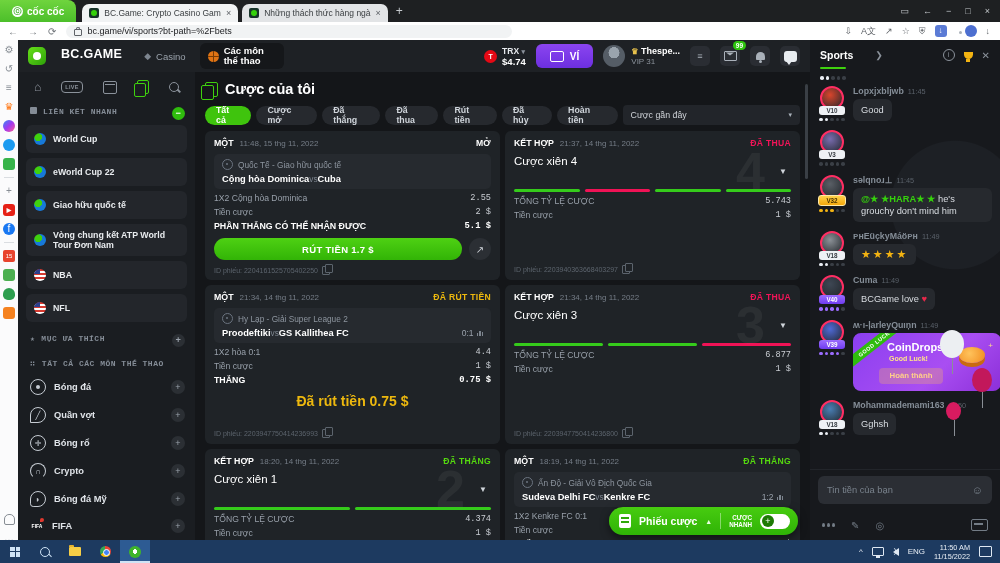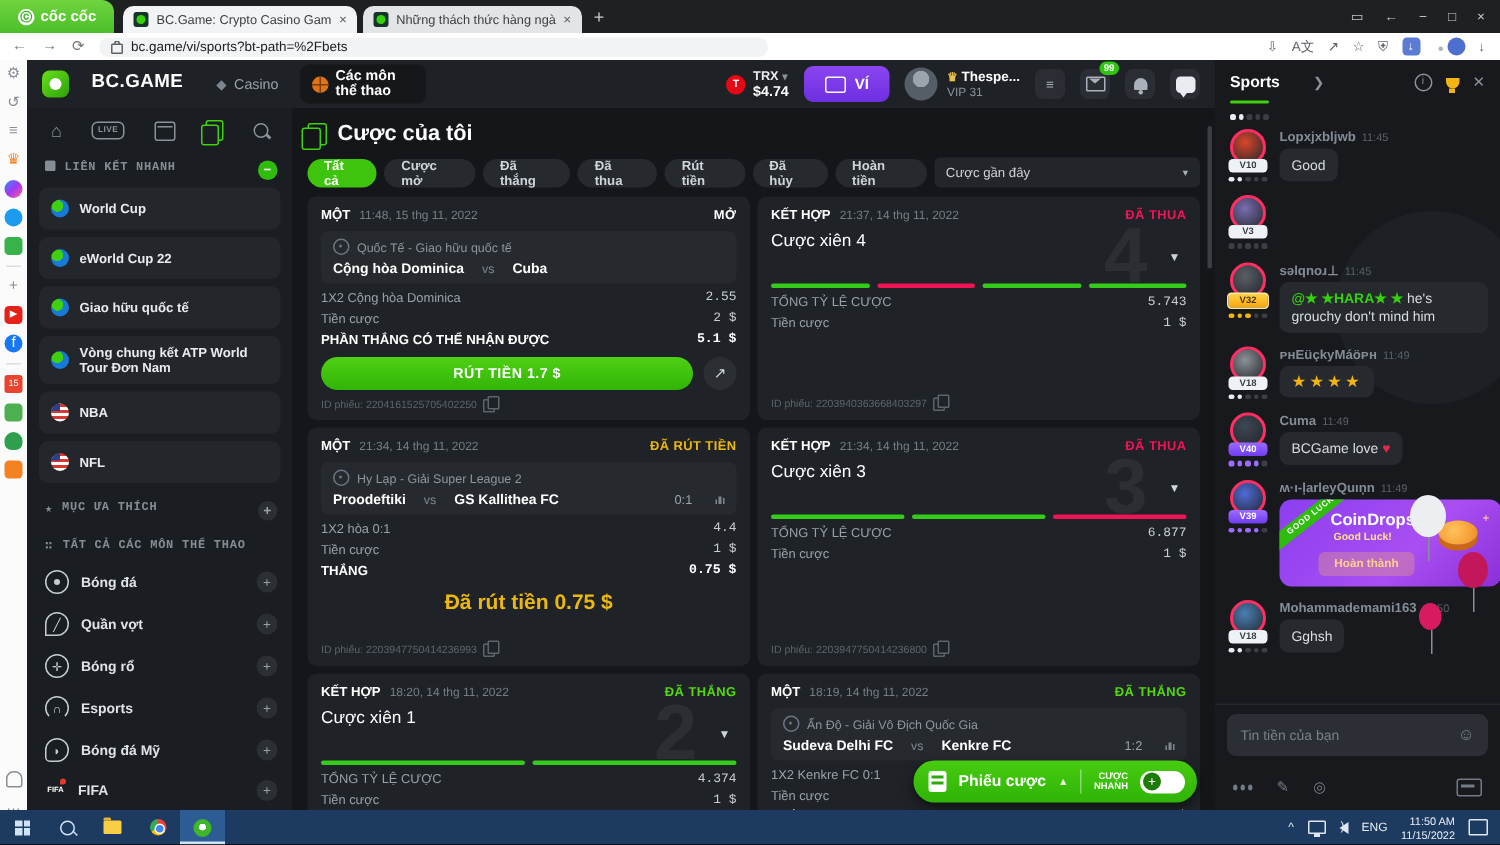--- a/index.html
+++ b/index.html
@@ -110,21 +110,21 @@
   .card{background:#1f2327;border-radius:6px;padding:7px 9px 6px 9px;display:flex;flex-direction:column;overflow:hidden;}
   .card-h{display:flex;align-items:center;gap:6px;}
   .ctype{color:#fff;font-size:8.8px;font-weight:bold;}
   .ctime{color:#757d87;font-size:8px;}
   .cstatus{margin-left:auto;font-size:8.6px;font-weight:bold;letter-spacing:.3px;}
   .st-open{color:#fff;} .st-lost{color:#f21458;} .st-won{color:#55d80f;} .st-cash{color:#edb80e;}
   .evpanel{background:#262a2f;border-radius:5px;margin-top:6px;padding:5px 8px;}
   .evleague{display:flex;align-items:center;gap:5px;color:#8d959f;font-size:8.3px;}
   .ballic{width:9px;height:9px;border:1.2px solid #6b7480;border-radius:50%;position:relative;flex:none;}
   .ballic::after{content:"";position:absolute;left:2.5px;top:2.5px;width:2.5px;height:2.5px;border-radius:50%;background:#6b7480;}
-  .evteams{display:flex;align-items:center;gap:12px;margin-top:4px;font-size:9.3px;color:#fff;font-weight:bold;}
+  .evteams{display:flex;align-items:center;gap:0;margin-top:4px;font-size:9.3px;color:#fff;font-weight:bold;}
   .vs{color:#7d858f;font-weight:normal;font-size:8.3px;}
   .score{margin-left:auto;color:#9aa2ac;font-size:8.5px;font-weight:normal;}
   .barsic{display:inline-flex;align-items:flex-end;gap:1px;margin-left:3px;}
   .barsic i{width:1.5px;background:#7d858f;display:block;}
   .crow{display:flex;align-items:center;margin-top:4px;font-size:8.6px;color:#98a0aa;}
   .crow .val{margin-left:auto;color:#c9cdd3;font-family:Liberation Mono, monospace;}
   .crow.bold{color:#fff;font-weight:bold;font-size:8.8px;}
   .crow.bold .val{color:#fff;font-weight:bold;}
   .btnrow{display:flex;align-items:center;gap:7px;margin-top:7px;}
   .cashbtn{flex:1;height:22px;border-radius:12px;background:linear-gradient(180deg,#4ed113,#32b406);color:#fff;font-size:9.5px;font-weight:bold;display:flex;align-items:center;justify-content:center;letter-spacing:.3px;}
@@ -410,21 +410,21 @@
           <span class="lbl">Quần vợt</span>
     <span class="plus">+</span>
   </div>
   <div class="sportrow">
     <span class="spic">✛</span>
           <span class="lbl">Bóng rổ</span>
     <span class="plus">+</span>
   </div>
   <div class="sportrow">
     <span class="spic" style="border-bottom-color:transparent;">∩</span>
-          <span class="lbl">Esports</span>
+          <span class="lbl">Crypto</span>
     <span class="plus">+</span>
   </div>
   <div class="sportrow">
     <span class="spic" style="border-radius:50% 50% 50% 20%;">◗</span>
           <span class="lbl">Bóng đá Mỹ</span>
     <span class="plus">+</span>
   </div>
   <div class="sportrow">
     <span class="spic fifa">FIFA</span>
           <span class="lbl">FIFA</span>

